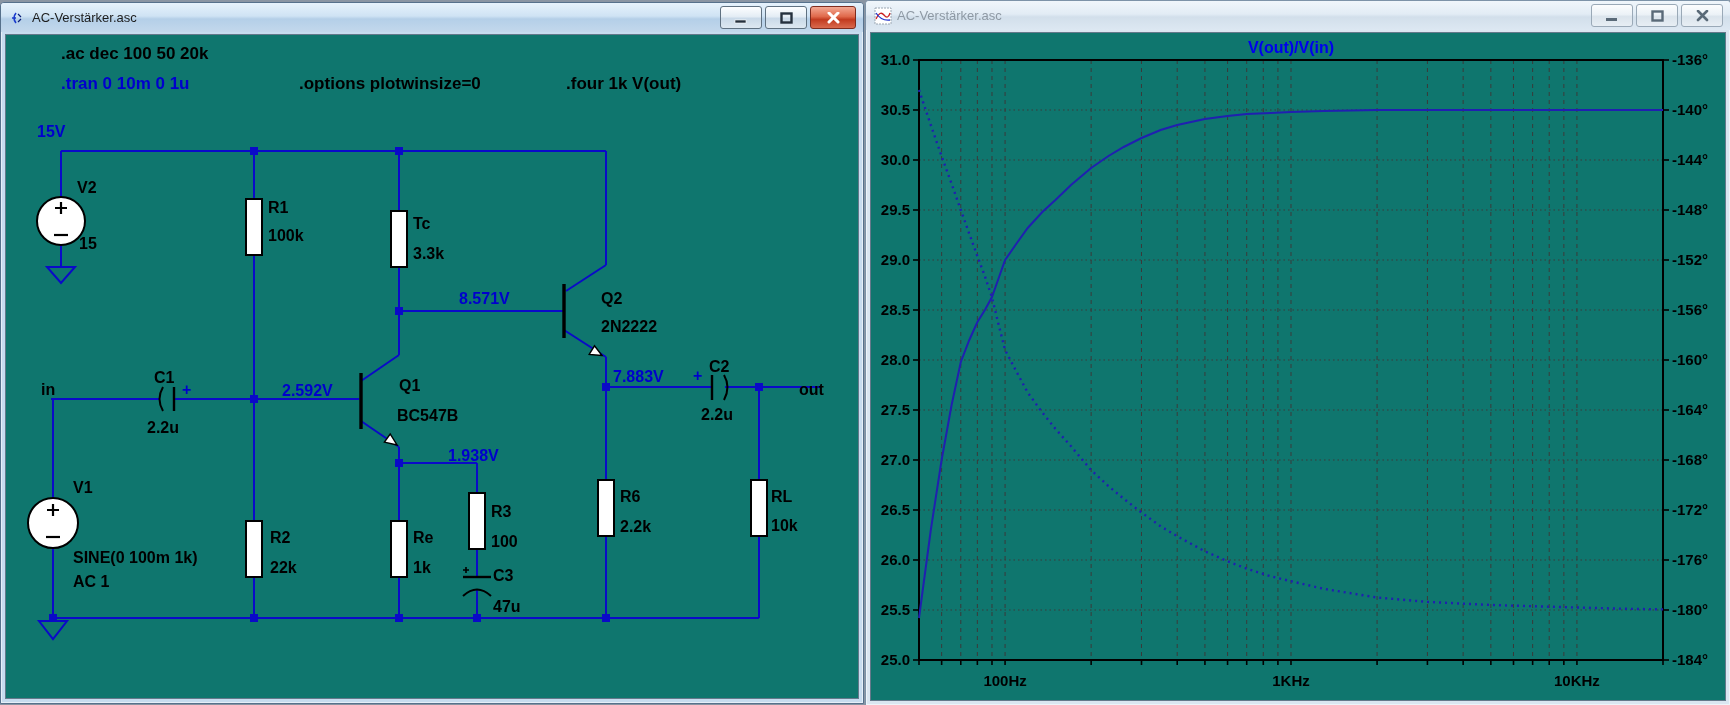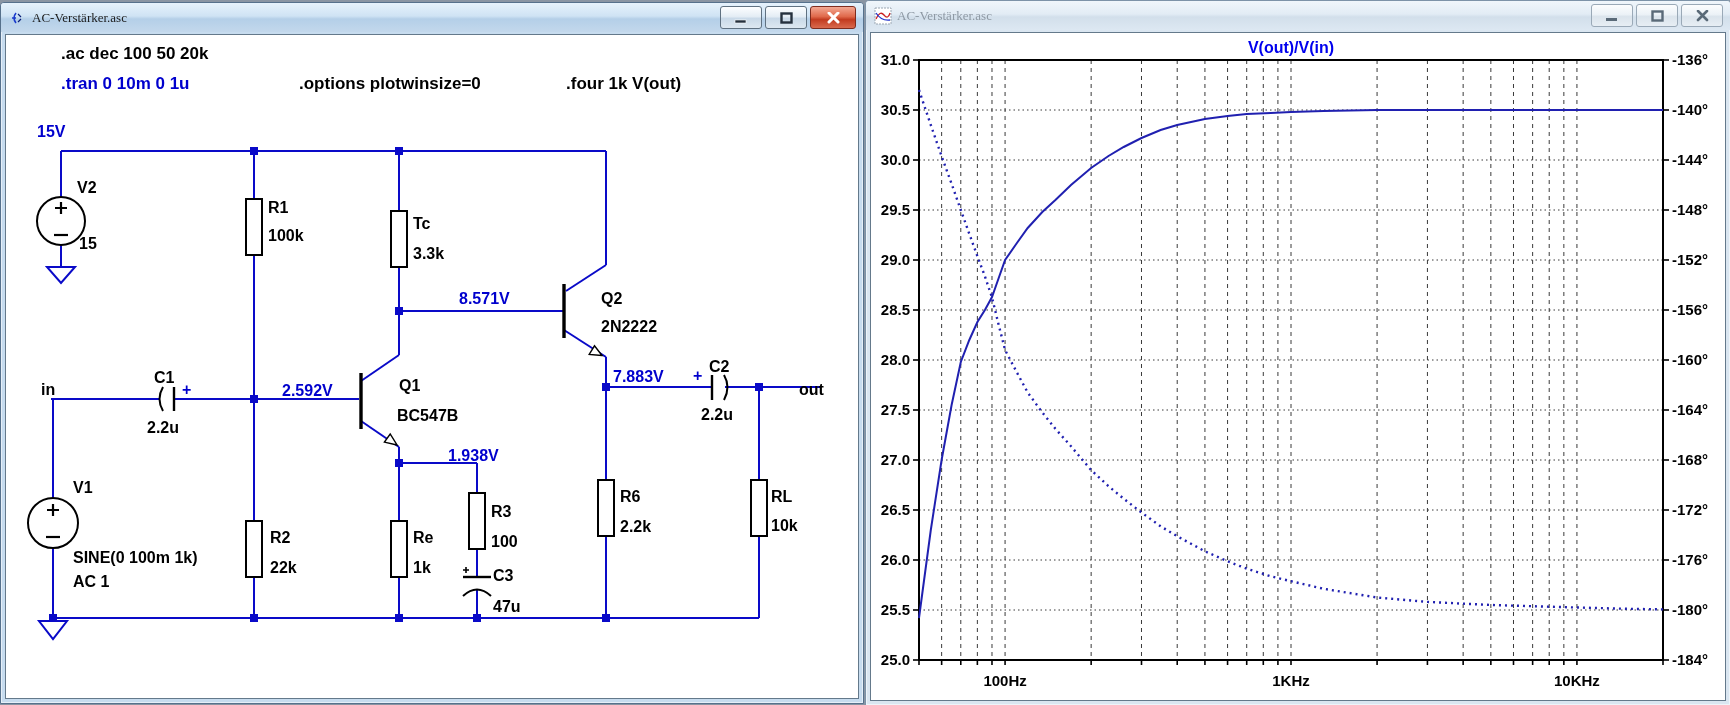--- a/index.html
+++ b/index.html
@@ -1,34 +1,34 @@
 <!DOCTYPE html>
 <html><head>
 <meta charset="utf-8">
 <style>
   html,body{margin:0;padding:0;width:1730px;height:705px;overflow:hidden;
     background:#8a95a3;font-family:"Liberation Sans",sans-serif;}
   .window{position:absolute;border:1px solid #56718c;border-radius:4px 4px 0 0;
     box-shadow:inset 0 0 0 1px rgba(255,255,255,.55);}
   .window.active{background:#c7dcef;}
   .window.inactive{background:#dae6f1;border-color:#7d93a8;}
-  .titlebar{height:29px;display:flex;align-items:center;padding:0 5px;border-radius:3px 3px 0 0;font-family:Liberation Serif, serif;}
+  .titlebar{height:29px;display:flex;align-items:center;padding:0 5px;border-radius:3px 3px 0 0;}
   .active .titlebar{background:linear-gradient(#e6f2fc,#cfe3f4 45%,#b4cfe8 55%,#c3d8ec);}
   .inactive .titlebar{background:linear-gradient(#f0f6fb,#e2ecf5 45%,#d2dfeb 55%,#dde8f2);}
   .win-icon{width:18px;height:18px;margin:0 5px 0 3px;flex:0 0 auto;}
   .win-title{font-size:13px;flex:1 1 auto;white-space:nowrap;overflow:hidden;}
   .active .win-title{color:#1c1c1c;}
   .inactive .win-title{color:#8e99a4;}
   .btns{display:flex;gap:3px;margin-right:2px;}
   .tb-btn{width:40px;height:21px;border-radius:3px;display:flex;align-items:center;justify-content:center;}
   .active .tb-btn{border:1px solid #5f7181;background:linear-gradient(#fdfeff,#e4edf5 45%,#c9d9e8 55%,#dde8f1);}
   .inactive .tb-btn{border:1px solid #9aa9b7;background:linear-gradient(#fcfdfe,#ecf2f7 45%,#dbe4ec 55%,#e7eef4);}
   .tb-btn.close{width:44px;}
   .active .tb-btn.close{border:1px solid #7e2c1e;background:linear-gradient(#f3a893,#e06a4c 45%,#c23b20 60%,#d96a4e);}
-  .content{position:absolute;left:4px;right:4px;top:31px;bottom:4px;background:#ffffff;
+  .content{position:absolute;left:4px;right:4px;top:31px;bottom:4px;background:#0f766e;
     border:1px solid #64798b;}
   svg{display:block;}
   text{font-family:"Liberation Sans",sans-serif;}
 </style>
 </head>
 <body>
 
 <div class="window active" style="left:0;top:2px;width:862px;height:700px;">
   <div class="titlebar">
     <svg class="win-icon" viewBox="0 0 18 18">

